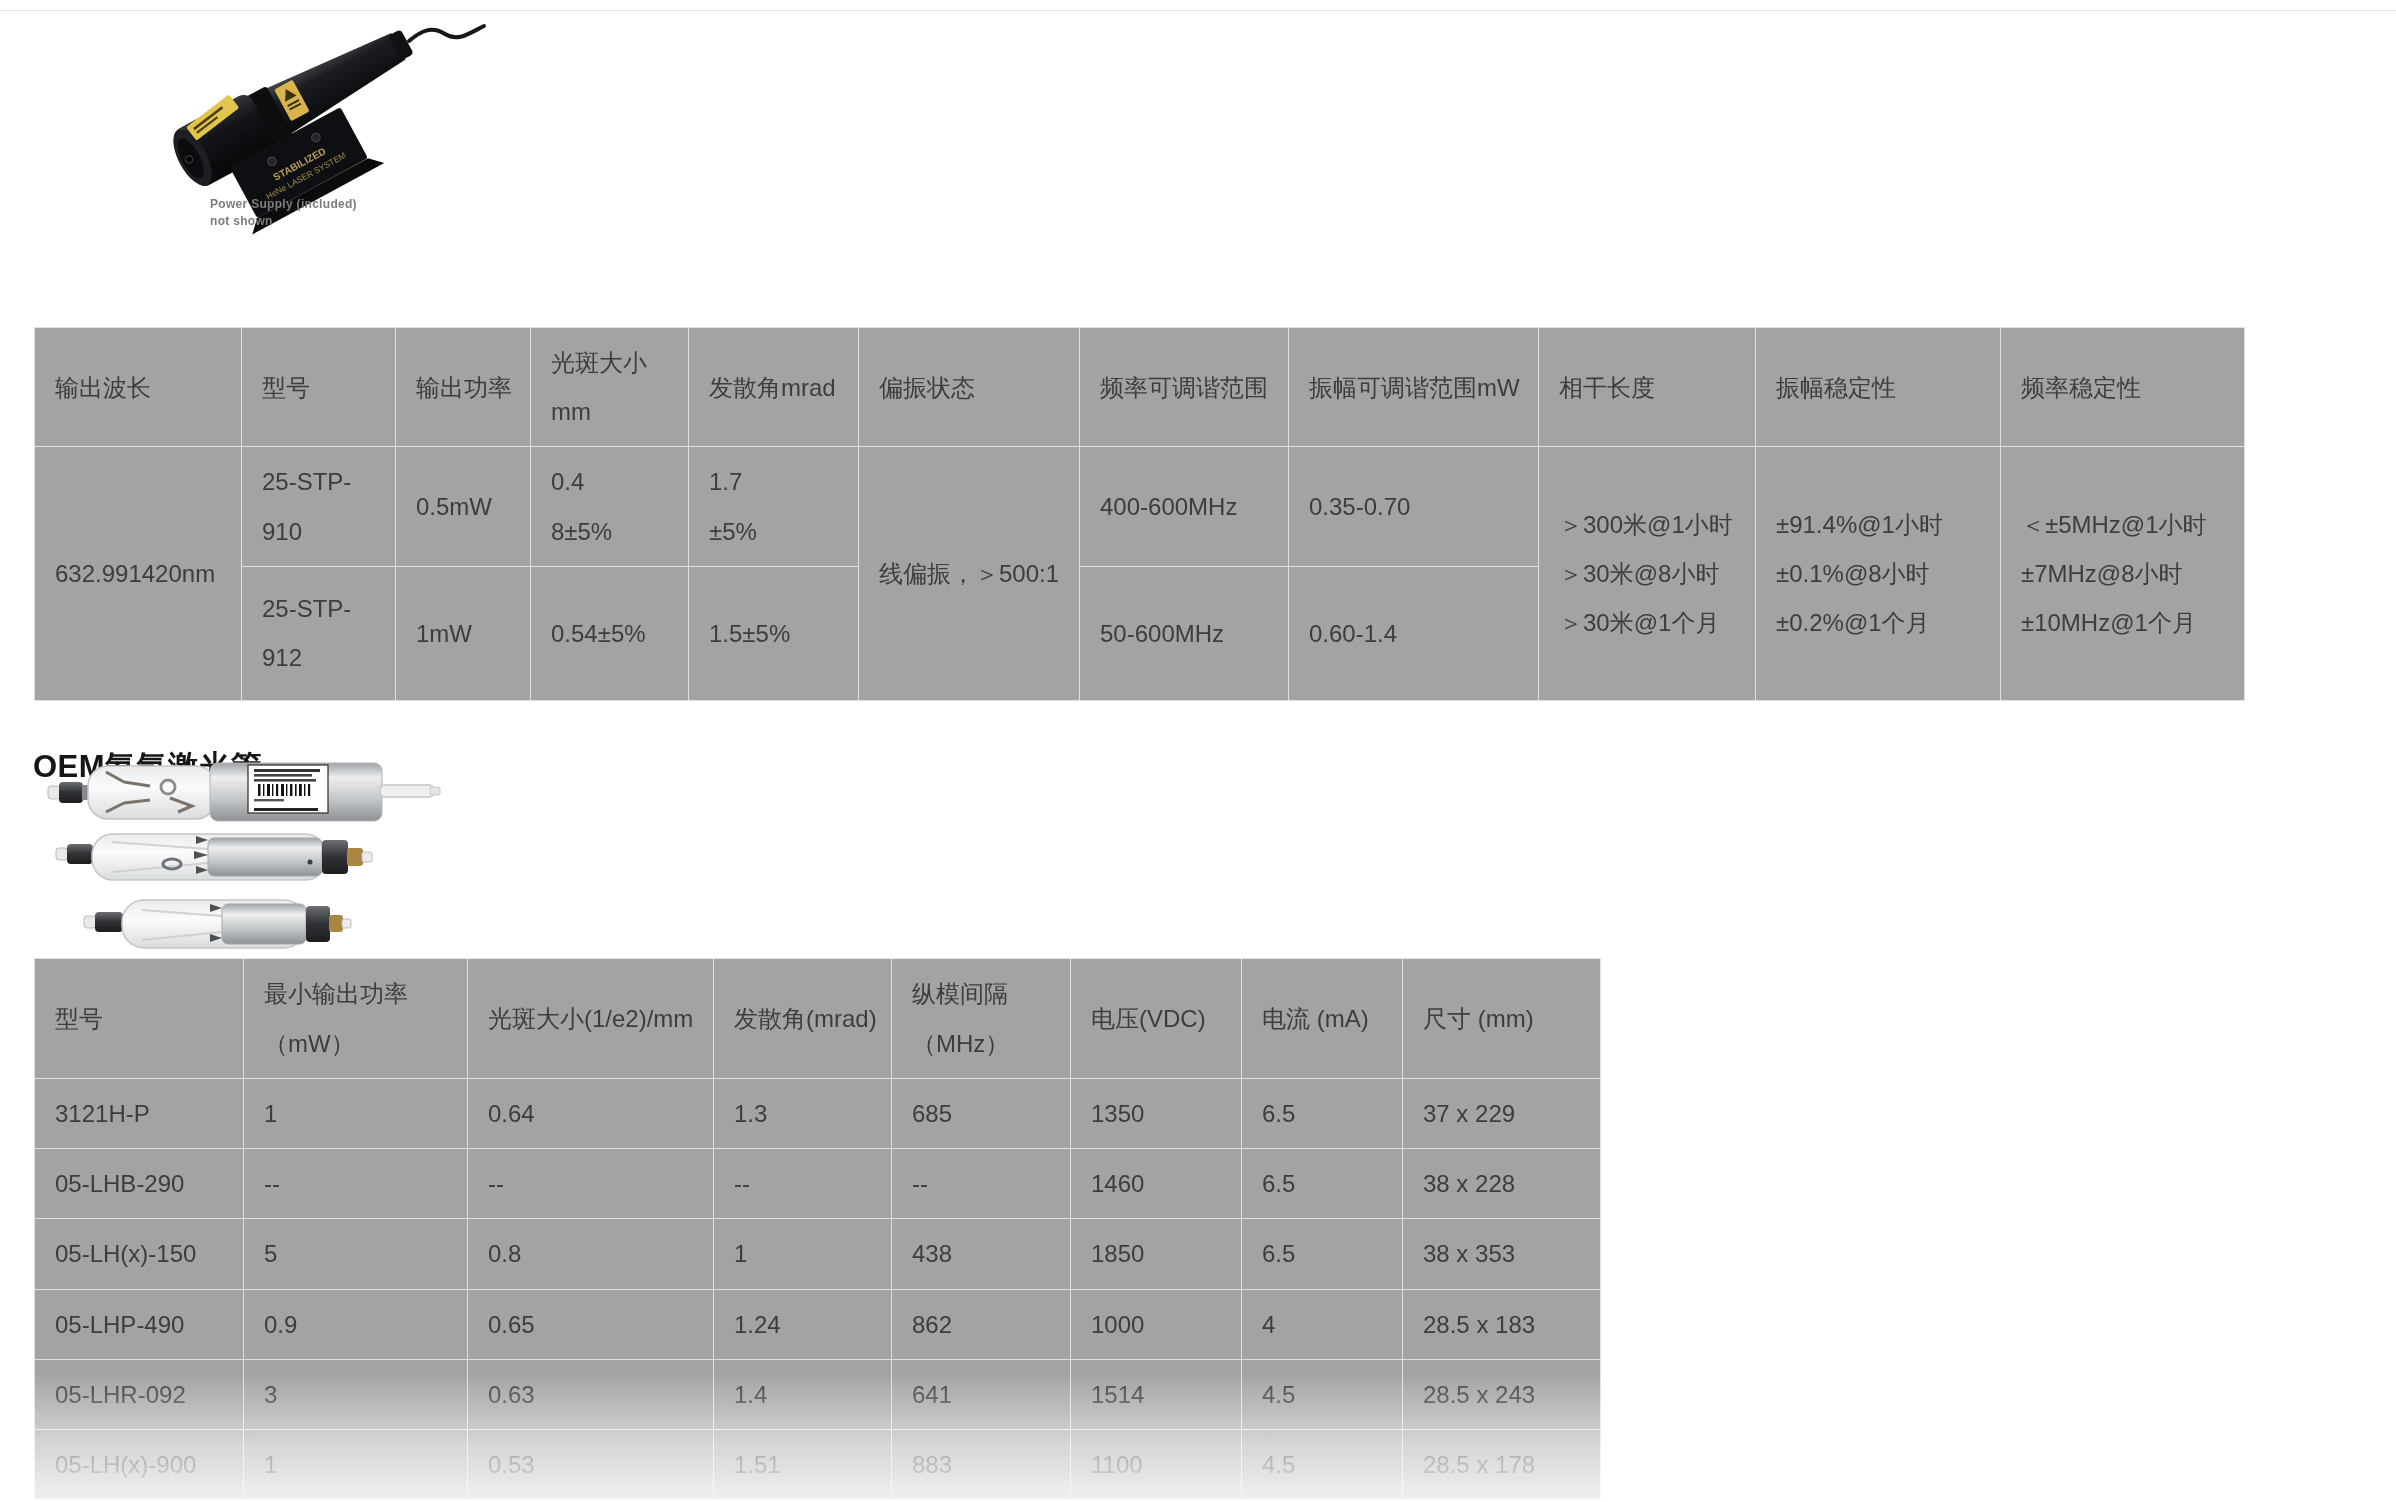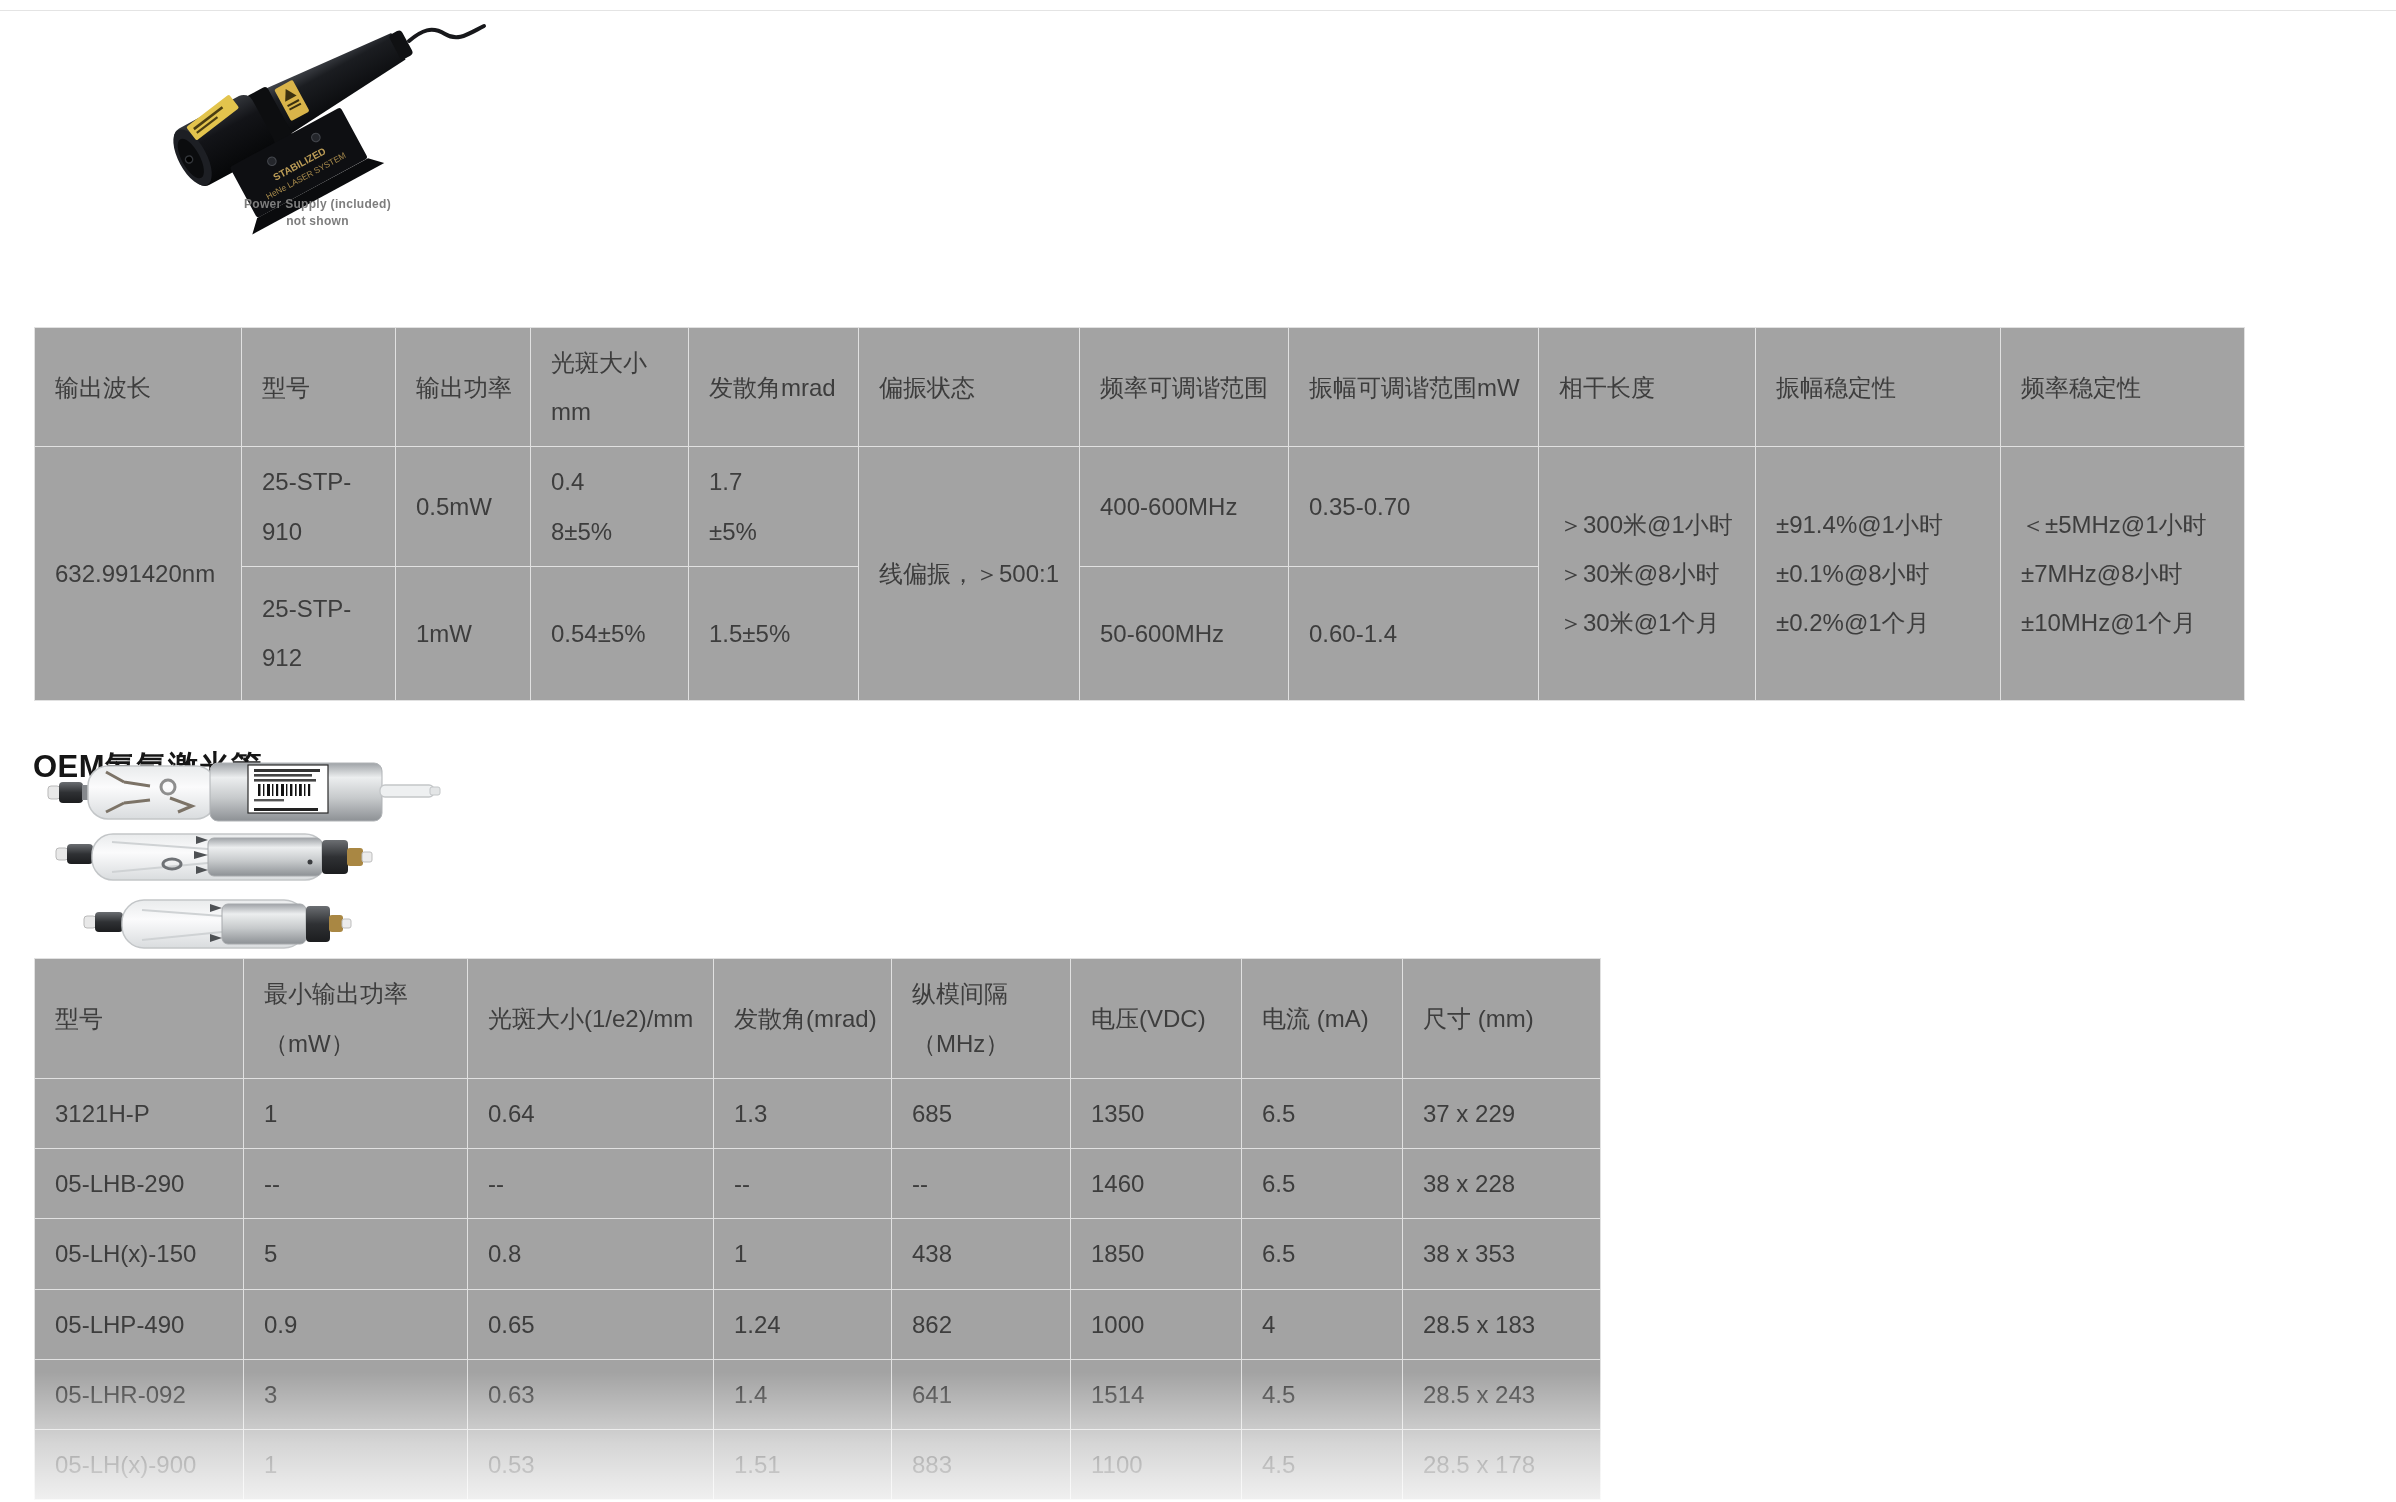--- a/index.html
+++ b/index.html
@@ -6,21 +6,21 @@
   html,body { background:#ffffff; }
   body { font-family:"Liberation Sans","DejaVu Sans",sans-serif; color:#3d3d3d; }
   .page { position:relative; width:2396px; height:1502px; background:#fff; overflow:hidden; }
   .top-rule { position:absolute; left:0; top:10px; width:100%; height:1px; background:#e4e4e4; }
 
   
   .laser-photo { position:absolute; left:60px; top:0px; width:430px; height:235px; }
   .laser-photo svg { display:block; width:100%; height:100%; }
   .laser-caption {
     position:absolute; left:150px; top:196px; width:215px;
-    text-align:center; font-size:12px; font-weight:700; color:#7d7d7d;
+    font-size:12px; font-weight:700; color:#7d7d7d;
     line-height:1.45; letter-spacing:.3px; white-space:pre-line;
   }
 
   
   table { border-collapse:collapse; table-layout:fixed; background:#a3a3a3; }
   th, td {
     border:1px solid #e1e1e1;
     font-size:24px; font-weight:400; text-align:left; vertical-align:middle;
     padding:10px 8px 10px 20px; white-space:pre-line; line-height:2.05; color:#3d3d3d;
     overflow:hidden;

